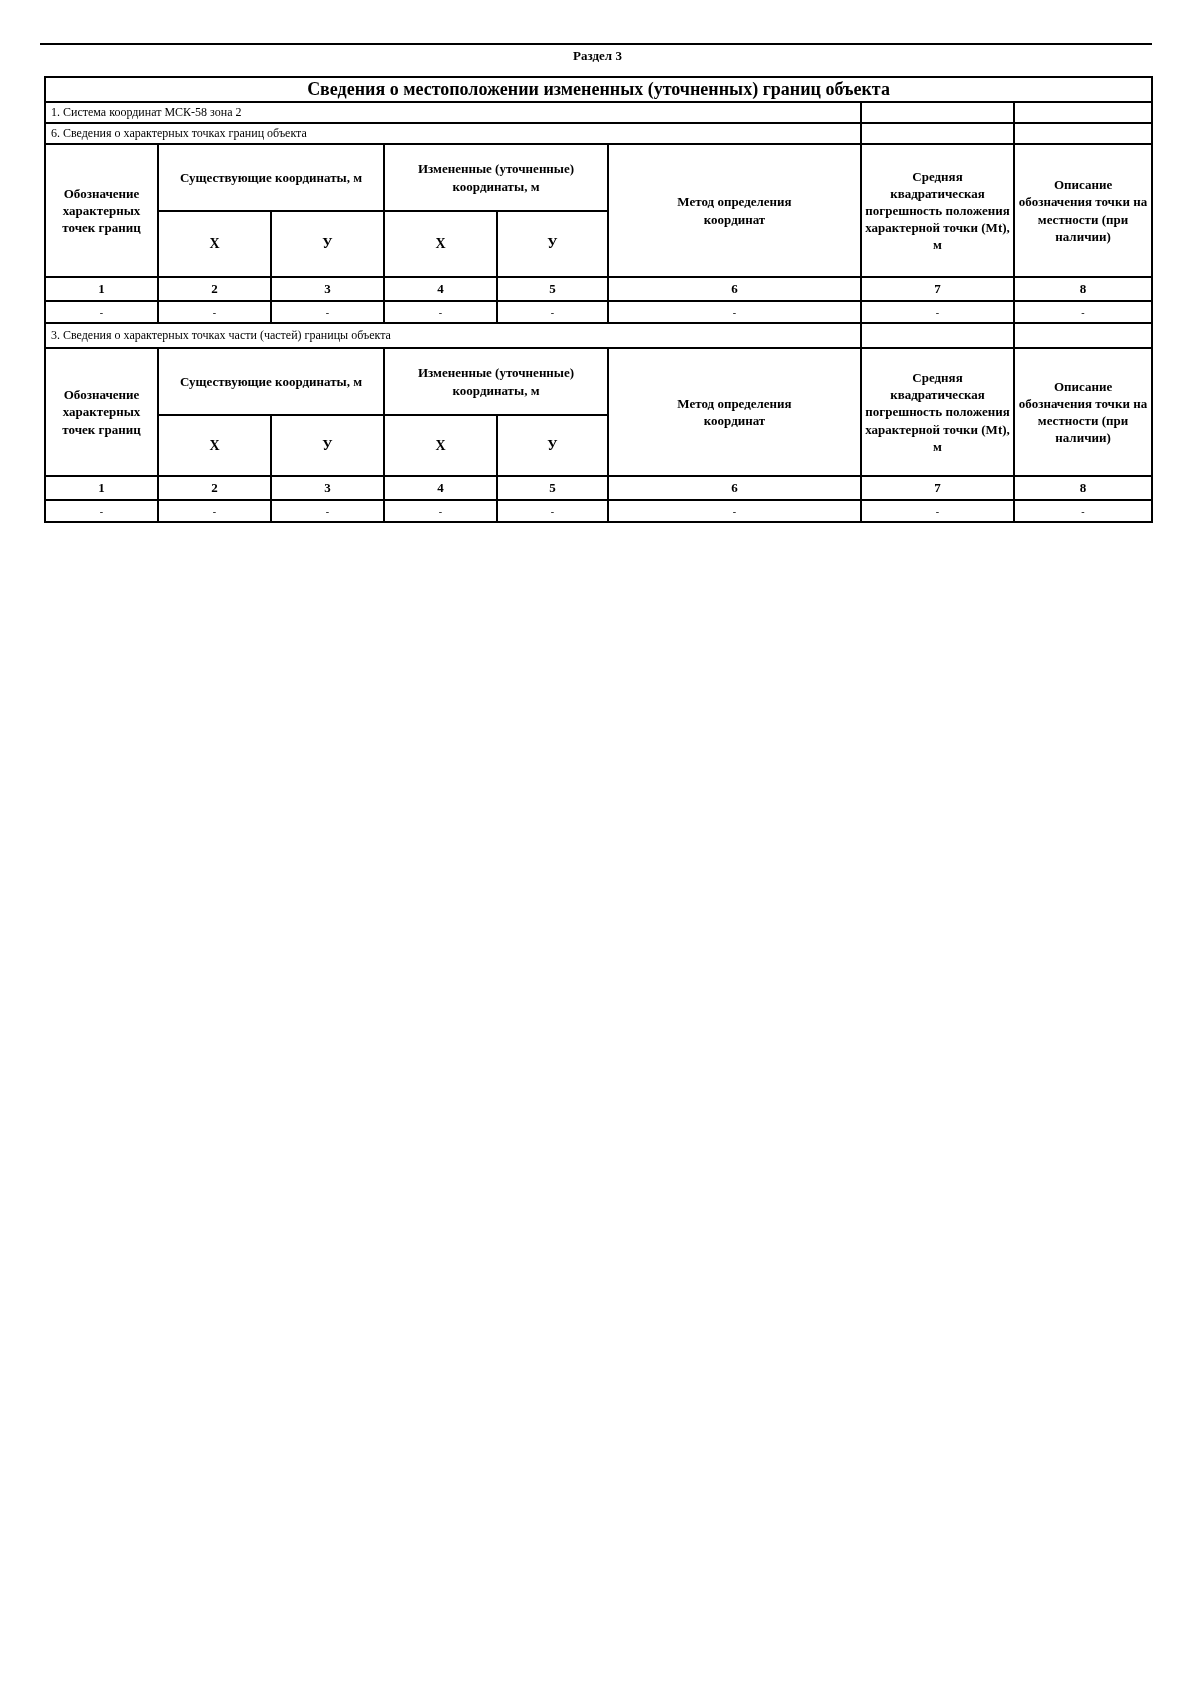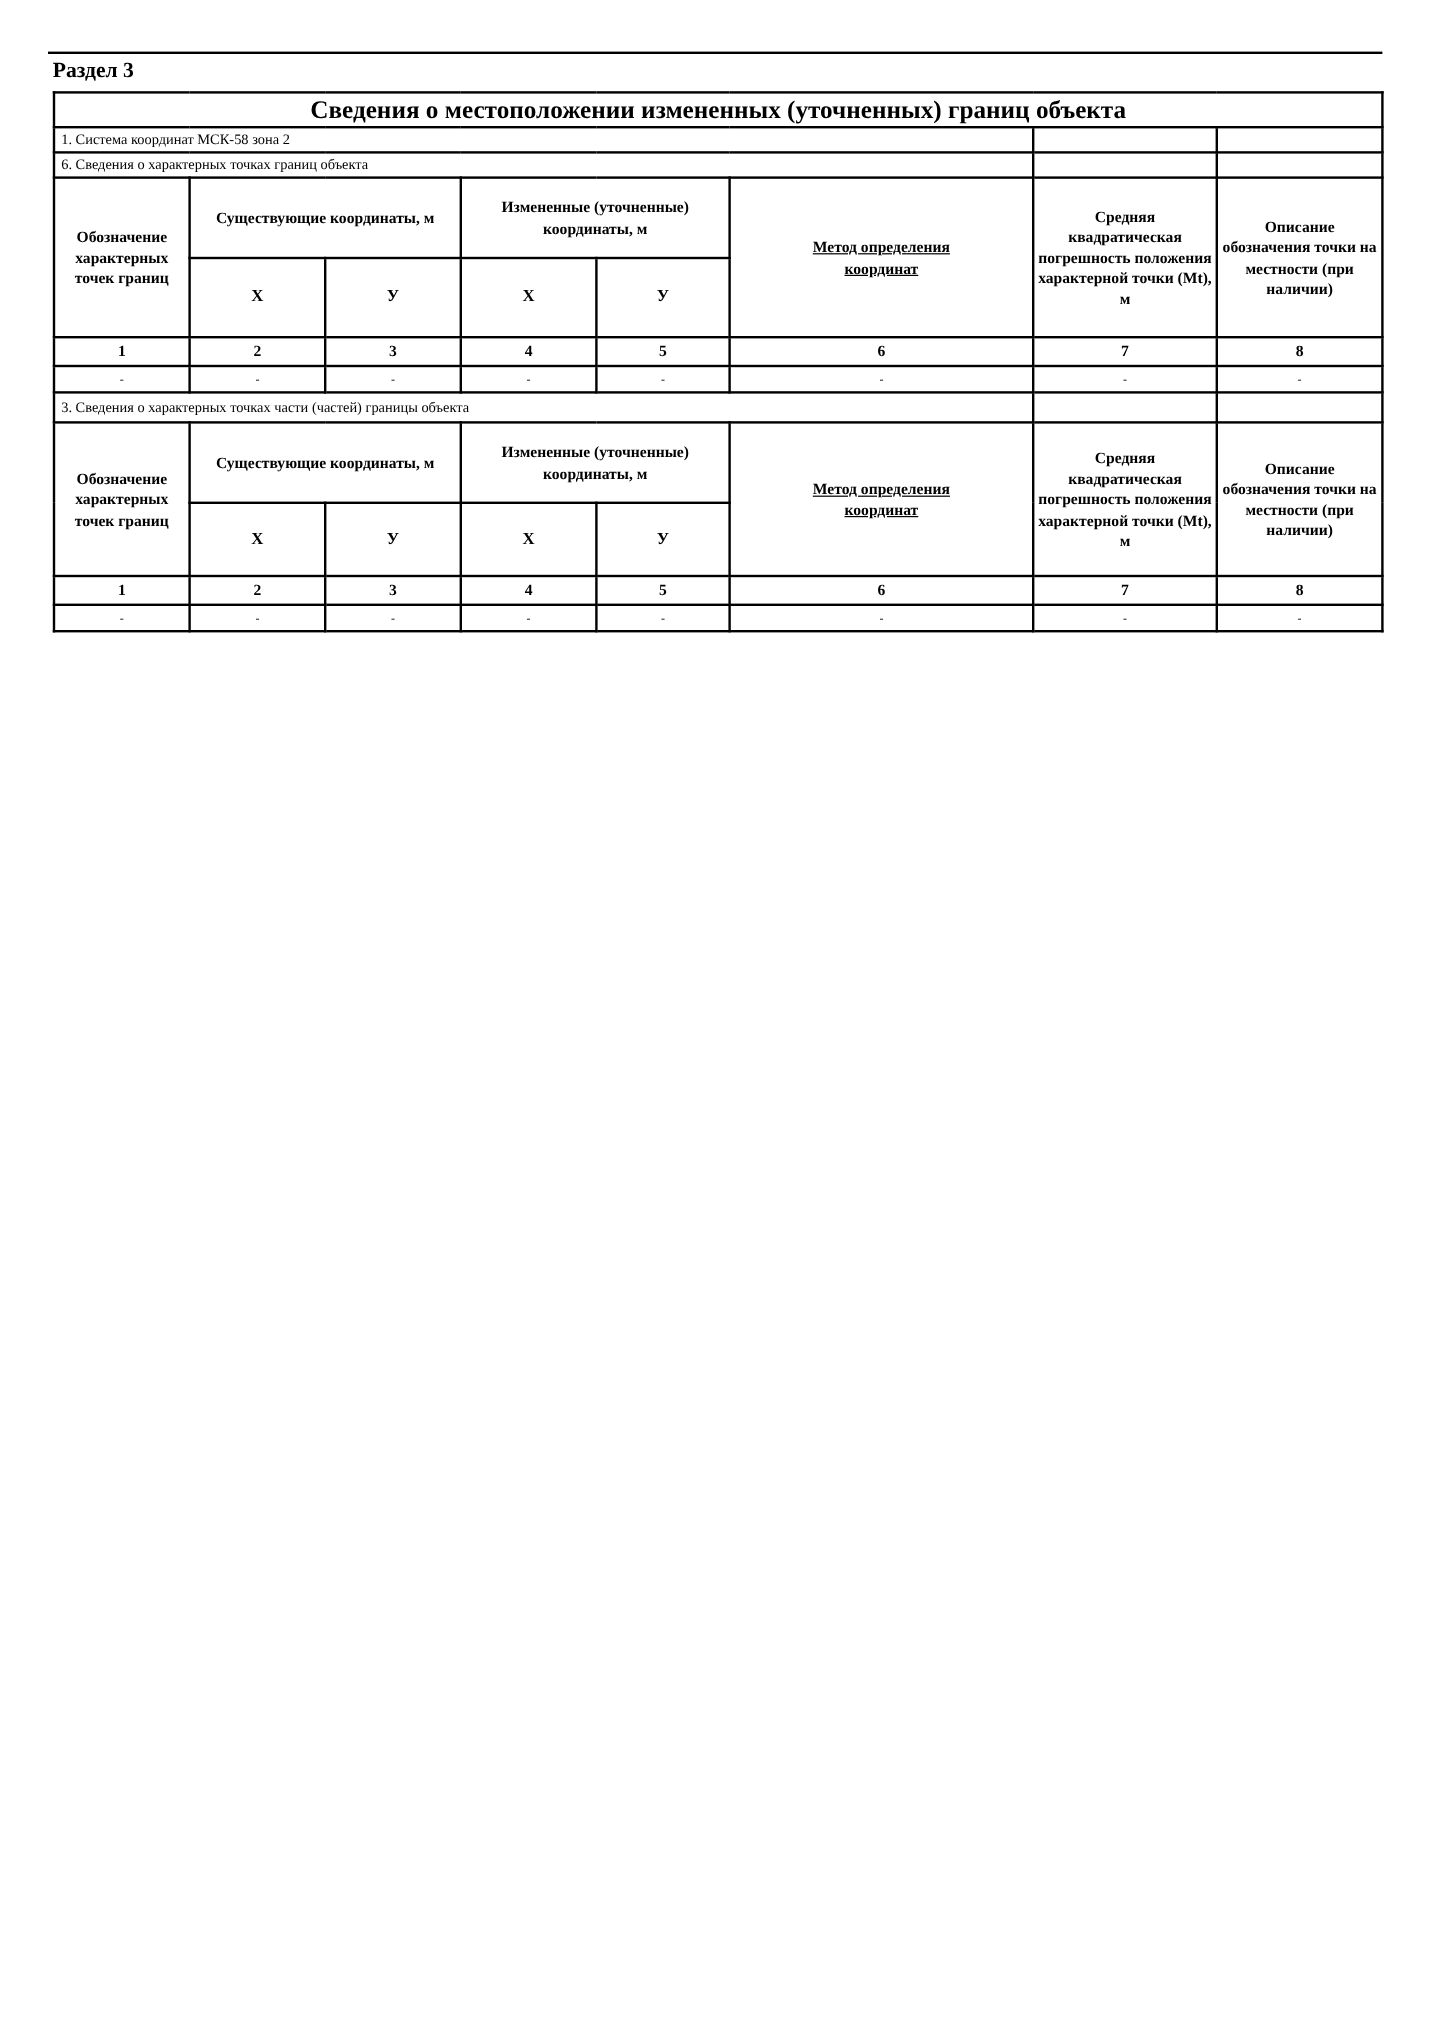--- a/index.html
+++ b/index.html
@@ -6,38 +6,38 @@
   html, body { margin: 0; padding: 0; }
   body {
     width: 1200px; height: 1698px;
     background: #ffffff; color: #000000;
     font-family: "Liberation Serif", "DejaVu Serif", serif;
   }
   .page { position: relative; width: 1200px; height: 1698px; background: #fff; overflow: hidden; }
   .top-rule { position: absolute; left: 40px; top: 43px; width: 1112px; height: 2px; background: #000; }
   .section-label {
     position: absolute; left: 44px; top: 48px; width: 1107px;
-    text-align: left; font-weight: bold; font-size: 18px; font-family: Liberation Serif, serif;
+    text-align: center; font-weight: bold; font-size: 13px; font-family: Liberation Serif, serif;
   }
   table.main {
     position: absolute; left: 44px; top: 76px; width: 1107px;
     border-collapse: collapse; table-layout: fixed;
   }
   td { border: 2px solid #000; padding: 1px 3px; vertical-align: middle; overflow: hidden; }
-  .title-cell { text-align: center; font-weight: bold; font-size: 21px; height: 22px; }
+  .title-cell { text-align: center; font-weight: bold; font-size: 18px; height: 22px; }
   .info-cell { font-size: 12px; height: 21px; padding-left: 5px; text-align: left; }
   .row3-cell { height: 25px; }
   .hdr { text-align: center; font-weight: bold; font-size: 13px; line-height: 1.32; }
   .h-grp { height: 67px; }
   .h-xy  { height: 66px; }
   .h-xy2 { height: 61px; }
   .xy { text-align: center; font-weight: bold; font-size: 14px; }
   .num { text-align: center; font-weight: bold; font-size: 13px; height: 24px; }
   .dash { text-align: center; font-size: 10px; height: 22px; }
-  .method-inner { display: inline-block; max-width: 175px; text-decoration: underline; }
+  .method-inner { display: inline-block; max-width: 175px; }
 </style>
 </head>
 <body>
 
 <div class="page">
   <div class="top-rule"></div>
   <div class="section-label">Раздел 3</div>
 
   <table class="main">
     <colgroup>

